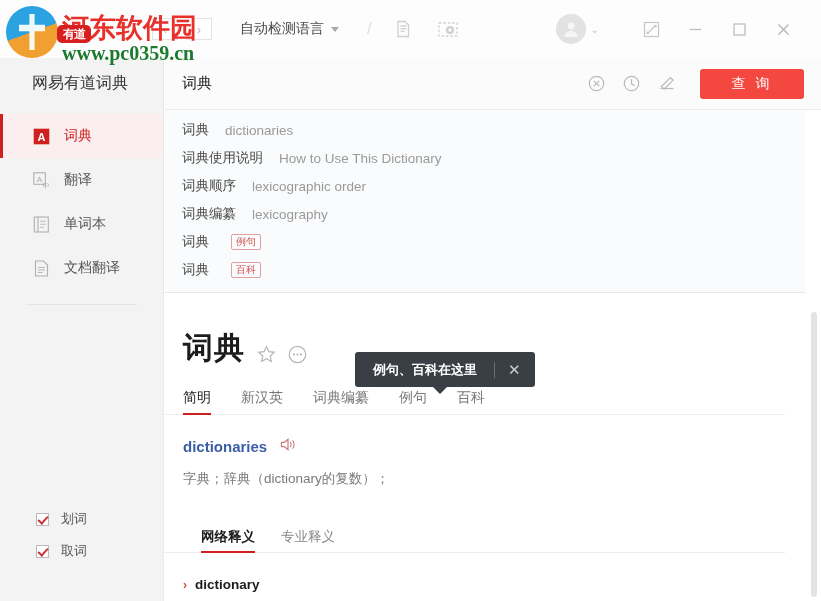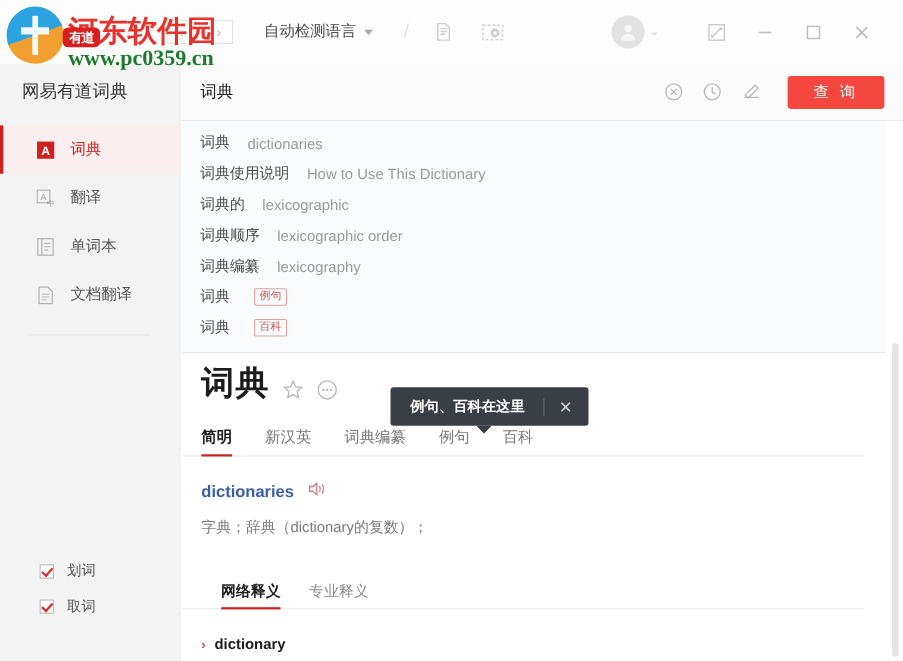--- a/index.html
+++ b/index.html
@@ -62,21 +62,21 @@
   
   .sidebar {
     position: absolute; top: 58px; left: 0;
     width: 164px; height: 543px;
     background: #f3f3f3;
     border-right: 1px solid #eaeaea;
   }
   .brand {
     height: 50px;
     display: flex; align-items: center;
-    padding-left: 20px;
+    padding-left: 32px;
     font-size: 16px; color: #333;
   }
   .nav-list { margin-top: 6px; }
   .nav-item {
     height: 44px;
     display: flex; align-items: center;
     padding-left: 32px; gap: 14px;
     font-size: 14px; color: #555;
     cursor: pointer;
   }
@@ -120,21 +120,21 @@
     width: 420px;
     border: none; outline: none; background: transparent;
     font-size: 15px; color: #222;
     font-family: "Liberation Sans", "DejaVu Sans", sans-serif;
     caret-color: #222;
   }
   .search-actions { margin-left: auto; display: flex; align-items: center; gap: 18px; margin-right: 17px; }
   .s-ico { color: #b4b4b4; cursor: pointer; display: flex; }
   .btn-query {
     margin-left: 6px;
-    width: 88px; height: 30px;
+    width: 104px; height: 30px;
     background: #f4473f;
     color: #fff; font-size: 14px;
     border: none; border-radius: 3px;
     letter-spacing: 3px;
     cursor: pointer;
     font-family: "Liberation Sans", "DejaVu Sans", sans-serif;
   }
 
   
   .suggest {
@@ -182,21 +182,21 @@
     display: flex; align-items: flex-end; gap: 30px;
     padding-left: 18px; margin-top: 20px;
     border-bottom: 1px solid #ececec;
     width: 620px;
   }
   .tab {
     font-size: 14px; color: #777;
     padding-bottom: 7px;
     cursor: pointer; position: relative;
   }
-  .tab.active { color: #1c1c1c; font-weight: bold; text-align: right; }
+  .tab.active { color: #1c1c1c; font-weight: normal; text-align: right; }
   .tab.active::after {
     content: ""; position: absolute; left: 0; right: 0; bottom: -1px;
     height: 2px; background: #cf2020;
   }
 
   .defn { padding: 22px 0 0 18px; }
   .defn-word {
     font-size: 15px; font-weight: bold; color: #3b5ea8;
     display: inline-block; vertical-align: middle;
   }
@@ -448,24 +448,20 @@
   <div class="suggest">
     <div class="sug-row">
       <span class="sug-cn">词典</span>
       <span class="sug-en">dictionaries</span>
     </div>
     <div class="sug-row">
       <span class="sug-cn">词典使用说明</span>
       <span class="sug-en">How to Use This Dictionary</span>
     </div>
     <div class="sug-row">
-      <span class="sug-cn">词典的</span>
-      <span class="sug-en">lexicographic</span>
-    </div>
-    <div class="sug-row">
       <span class="sug-cn">词典顺序</span>
       <span class="sug-en">lexicographic order</span>
     </div>
     <div class="sug-row">
       <span class="sug-cn">词典编纂</span>
       <span class="sug-en">lexicography</span>
     </div>
     <div class="sug-row">
       <span class="sug-cn">词典</span>
       <span class="badge">例句</span>

